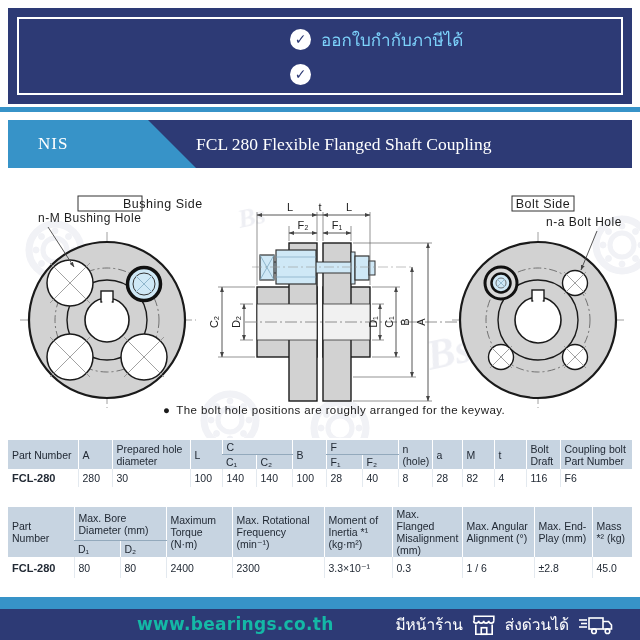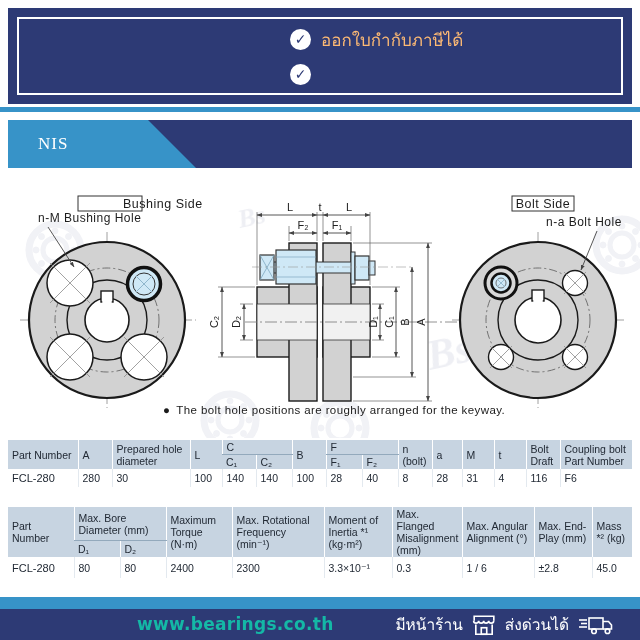--- a/index.html
+++ b/index.html
@@ -5,45 +5,45 @@
   html,body{margin:0;padding:0;}
   #page{position:relative;width:640px;height:640px;background:#ffffff;overflow:hidden;
         font-family:"Liberation Sans","DejaVu Sans",sans-serif;}
   
   .top-banner{position:absolute;left:8px;top:8px;width:624px;height:96px;background:#2d3a75;}
   .banner-border{position:absolute;left:9px;top:9px;right:9px;bottom:9px;border:2px solid #ffffff;}
   .banner-list{position:absolute;left:282px;top:17px;display:flex;flex-direction:column;gap:7px;}
   .banner-row{display:flex;align-items:center;gap:10px;height:28px;}
   .check-circle{width:21px;height:21px;border-radius:50%;background:#ffffff;color:#2d3a75;
         font-size:14px;font-weight:bold;display:flex;align-items:center;justify-content:center;}
-  .banner-text{color:#fdba74;font-size:17px;font-family:"DejaVu Sans",sans-serif;}
+  .banner-text{color:#7dd3fc;font-size:17px;font-family:"DejaVu Sans",sans-serif;}
   
   .strip{position:absolute;left:0;width:640px;background:#3793c8;}
   #strip-top{top:107px;height:5px;}
   .header-band{position:absolute;left:8px;top:120px;width:532px;height:48px;}
   .band-left{position:absolute;left:0;top:0;width:230px;height:48px;background:#3793c8;}
   .band-right{position:absolute;left:140px;top:0;width:484px;height:48px;background:#2d3a75;
         clip-path:polygon(0 0,100% 0,100% 100%,48px 100%);}
   .brand{position:absolute;left:30px;top:0;height:48px;line-height:48px;color:#fff;
         font-family:"Liberation Serif",serif;font-size:17px;letter-spacing:1px;}
-  .doc-title{position:absolute;left:188px;right:6px;top:0;height:48px;line-height:48px;text-align:right;
-        color:#fff;font-family:"Liberation Serif",serif;font-size:17.5px;margin-top:42px;}
+  .doc-title{position:absolute;left:188px;right:6px;top:0;height:48px;line-height:48px;text-align:left;
+        color:#fff;font-family:"Liberation Serif",serif;font-size:17.5px;}
   
   #diagram-svg{position:absolute;left:0;top:170px;}
   .note-line{position:absolute;left:163px;top:404px;font-size:11.5px;color:#1b1b1b;letter-spacing:.4px;}
   .note-line .bullet{margin-right:6px;}
   
   .spec-table{position:absolute;left:8px;border-collapse:collapse;table-layout:fixed;width:624px;
         font-size:10.5px;color:#222a35;}
   .spec-table th{background:#c7d4e1;font-weight:400;text-align:left;padding:1px 4px;
         vertical-align:middle;border-left:1px solid #ffffff;line-height:1.15;}
   .spec-table th:first-child,.spec-table td:first-child{border-left:none;}
   .spec-table th.grp{border-bottom:1px solid #93a9bc;}
   .spec-table td{padding:2px 4px;background:#ffffff;border-left:1px solid #e3e9ef;vertical-align:middle;}
-  .spec-table td.pn{font-weight:normal;font-size:11px;}
+  .spec-table td.pn{font-weight:bold;font-size:11px;}
   #table1{top:440px;}
   #table1 tr.hrow{height:14px;}
   #table1 tr.drow{height:18px;}
   #table2{top:507px;}
   #table2 tr.hrow1{height:30px;}
   #table2 tr.hrow2{height:14px;}
   #table2 tr.drow{height:21px;}
   
   #strip-bottom{top:597px;height:12px;}
   .footer{position:absolute;left:0;top:609px;width:640px;height:31px;background:#2d3a75;}
@@ -282,21 +282,21 @@
     </colgroup>
     <tbody>
         <tr class="hrow">
       <th rowspan="2">Part Number</th>
       <th rowspan="2">A</th>
       <th rowspan="2">Prepared hole diameter</th>
       <th rowspan="2">L</th>
       <th colspan="2" class="grp">C</th>
       <th rowspan="2">B</th>
       <th colspan="2" class="grp">F</th>
-      <th rowspan="2">n (bolt)</th>
+      <th rowspan="2">n (hole)</th>
       <th rowspan="2">a</th>
       <th rowspan="2">M</th>
       <th rowspan="2">t</th>
       <th rowspan="2">Bolt Draft</th>
       <th rowspan="2">Coupling bolt Part Number</th>
     </tr>
     <tr class="hrow">
       <th>C₁</th>
       <th>C₂</th>
       <th>F₁</th>
@@ -307,21 +307,21 @@
       <td>280</td>
       <td>30</td>
       <td>100</td>
       <td>140</td>
       <td>140</td>
       <td>100</td>
       <td>28</td>
       <td>40</td>
       <td>8</td>
       <td>28</td>
-      <td>31</td>
+      <td>82</td>
       <td>4</td>
       <td>116</td>
       <td>F6</td>
     </tr>
   </tbody>
     </table>
 
   <table class="spec-table" id="table2">
     <colgroup>
       <col style="width:66px">

